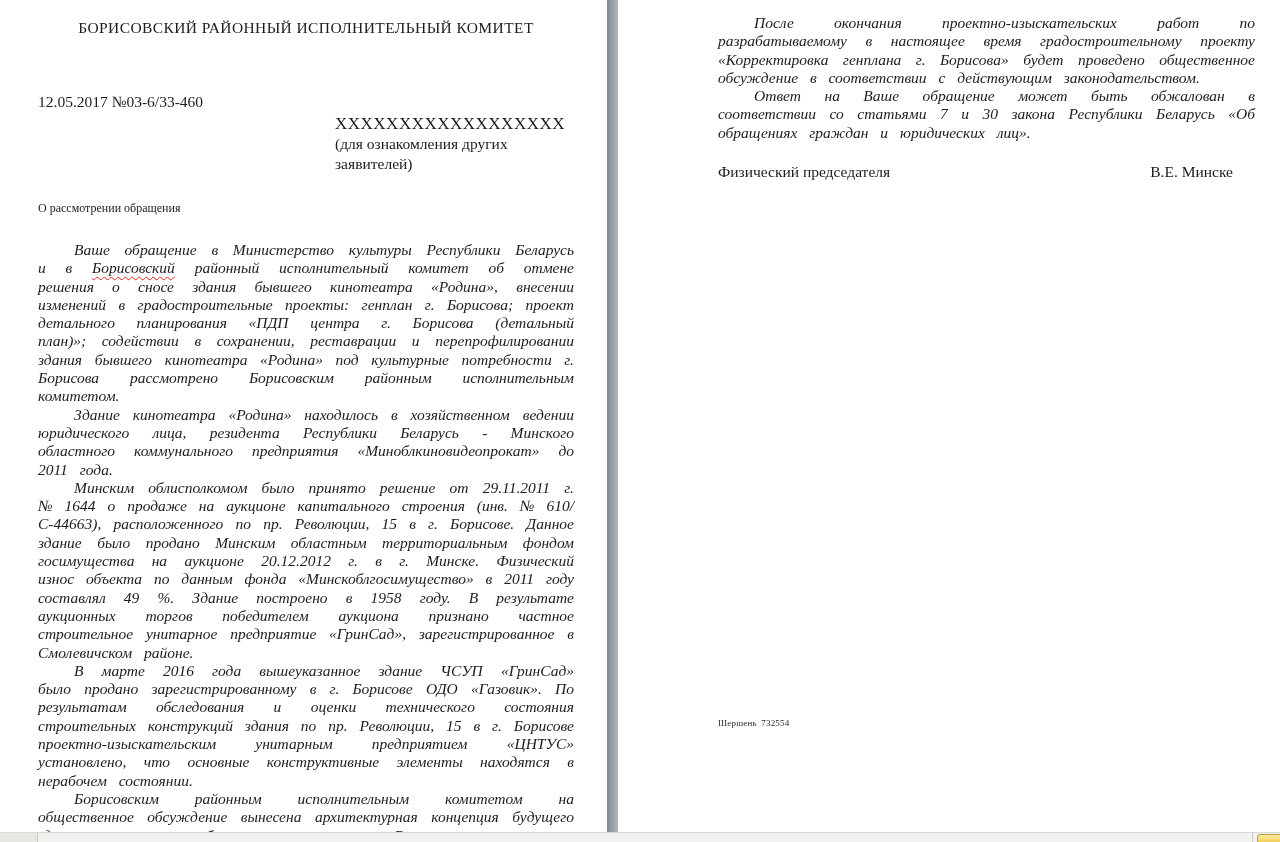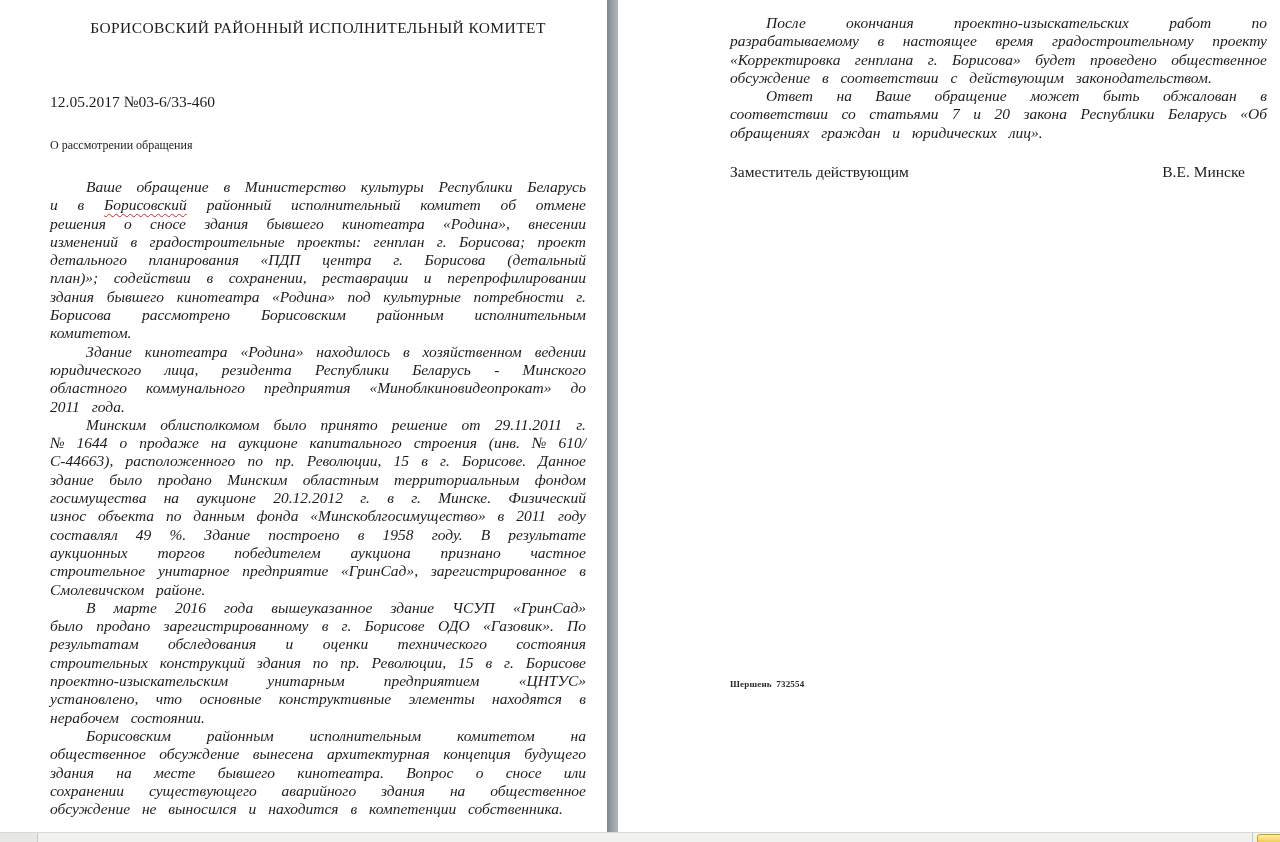--- a/index.html
+++ b/index.html
@@ -5,21 +5,21 @@
   * { box-sizing: border-box; }
   html, body { margin: 0; padding: 0; }
   body {
     width: 1280px; height: 842px; overflow: hidden;
     background: #ffffff;
     font-family: "Liberation Serif", "DejaVu Serif", serif;
     color: #1c1c1c;
   }
   .viewport { position: relative; width: 1280px; height: 842px; }
 
-  .page { position: absolute; top: 0; height: 832px; background: #fff; overflow: hidden; margin-left: 12px; }
+  .page { position: absolute; top: 0; height: 832px; background: #fff; overflow: hidden; }
   .page-left  { left: 0;     width: 607px; padding: 0 33px 0 38px; }
   .page-right { left: 618px; width: 662px; padding: 14px 25px 0 100px; }
 
   .page-separator {
     position: absolute; left: 607px; top: 0; width: 11px; height: 832px;
     background: linear-gradient(90deg, #7f868f 0%, #999fa7 45%, #b2b7bd 100%);
   }
 
   .letterhead { margin-top: 19px; text-align: center; font-size: 15.5px; letter-spacing: 0.4px; white-space: nowrap; }
   .ref-line   { margin-top: 56px; font-size: 15.5px; }
@@ -42,22 +42,22 @@
     text-decoration-skip-ink: none;
     text-underline-offset: 3px;
   }
 
   .signature-row {
     display: flex; justify-content: space-between;
     margin-top: 21px; padding-right: 22px; font-size: 15.5px;
   }
 
   .executor {
-    position: absolute; left: 100px; top: 679px;
-    font-size: 9px; letter-spacing: 0.2px; color: #2a2a2a; word-spacing: 2px; font-weight: bold;
+    position: absolute; left: 100px; top: 718px;
+    font-size: 9px; letter-spacing: 0.2px; color: #2a2a2a; word-spacing: 2px;
   }
 
   .hscrollbar {
     position: absolute; left: 0; top: 832px; width: 1280px; height: 10px;
     background: #f1f1ef; border-top: 1px solid #d8d8d4;
   }
   .hscroll-left-cap {
     position: absolute; left: 0; top: 0; width: 38px; height: 9px;
     background: #e7e7e4; border-right: 1px solid #c9c9c5;
   }
@@ -73,39 +73,44 @@
 </head>
 <body>
 
 <div class="viewport">
 
   <div class="page page-left">
     <div class="letterhead">БОРИСОВСКИЙ РАЙОННЫЙ ИСПОЛНИТЕЛЬНЫЙ КОМИТЕТ</div>
 
     <div class="ref-line">12.05.2017 №03-6/33-460</div>
 
+    <div class="addressee">
+      <div class="addressee-masked">ХХХХХХХХХХХХХХХХХХ</div>
+      <div class="addressee-note">(для ознакомления других</div>
+      <div class="addressee-note">заявителей)</div>
+    </div>
 
     <div class="subject">О рассмотрении обращения</div>
 
     <p class="para first-para"><span>Ваше обращение в Министерство культуры Республики Беларусь и в </span><span class="misspelled">Борисовский</span><span> районный исполнительный комитет об отмене решения о сносе здания бывшего кинотеатра «Родина», внесении изменений в градостроительные проекты: генплан г. Борисова; проект детального планирования «ПДП центра г. Борисова (детальный план)»; содействии в сохранении, реставрации и перепрофилировании здания бывшего кинотеатра «Родина» под культурные потребности г. Борисова рассмотрено  Борисовским районным исполнительным комитетом.</span></p>
 
     <p class="para">Здание кинотеатра «Родина» находилось в  хозяйственном ведении юридического лица, резидента Республики Беларусь - Минского областного коммунального предприятия «Миноблкиновидеопрокат» до 2011 года.</p>
     <p class="para">Минским облисполкомом было принято решение от 29.11.2011 г. № 1644 о продаже на аукционе капитального строения (инв. № 610/С-44663), расположенного по пр. Революции, 15 в г. Борисове. Данное здание было продано Минским областным территориальным фондом госимущества на аукционе 20.12.2012 г. в г. Минске. Физический износ объекта по данным фонда «Минскоблгосимущество» в 2011 году составлял 49 %. Здание построено в 1958 году. В результате аукционных торгов победителем аукциона признано частное строительное унитарное предприятие «ГринСад», зарегистрированное в Смолевичском районе.</p>
     <p class="para">В марте 2016 года вышеуказанное здание ЧСУП «ГринСад» было продано зарегистрированному в г. Борисове ОДО «Газовик».  По результатам обследования и оценки технического состояния строительных конструкций здания по пр. Революции, 15 в г. Борисове проектно-изыскательским унитарным предприятием «ЦНТУС» установлено, что основные конструктивные элементы находятся в нерабочем состоянии.</p>
     <p class="para">Борисовским районным исполнительным комитетом на общественное обсуждение вынесена архитектурная концепция будущего здания на месте бывшего кинотеатра. Вопрос о сносе или сохранении существующего аварийного здания на общественное обсуждение не выносился и находится в компетенции собственника.</p>
   </div>
 
   <div class="page-separator"></div>
 
   <div class="page page-right">
     <p class="para">После окончания проектно-изыскательских работ по разрабатываемому в настоящее время градостроительному проекту «Корректировка генплана г. Борисова» будет проведено общественное обсуждение в соответствии с действующим законодательством.</p>
-    <p class="para">Ответ на Ваше обращение может быть обжалован в соответствии со статьями 7 и 20 закона Республики Беларусь «Об обращениях граждан и юридических лиц».</p>
+    <p class="para">Ответ на Ваше обращение может быть обжалован в соответствии со статьями 7 и 30 закона Республики Беларусь «Об обращениях граждан и юридических лиц».</p>
 
     <div class="signature-row">
-      <span>Заместитель действующим</span>
+      <span>Физический председателя</span>
       <span>В.Е. Минске</span>
     </div>
 
     <div class="executor">Шершень 732554</div>
   </div>
 
   <div class="hscrollbar">
     <div class="hscroll-left-cap"></div>
     <div class="hscroll-divider"></div>
     <div class="scroll-button"></div>

